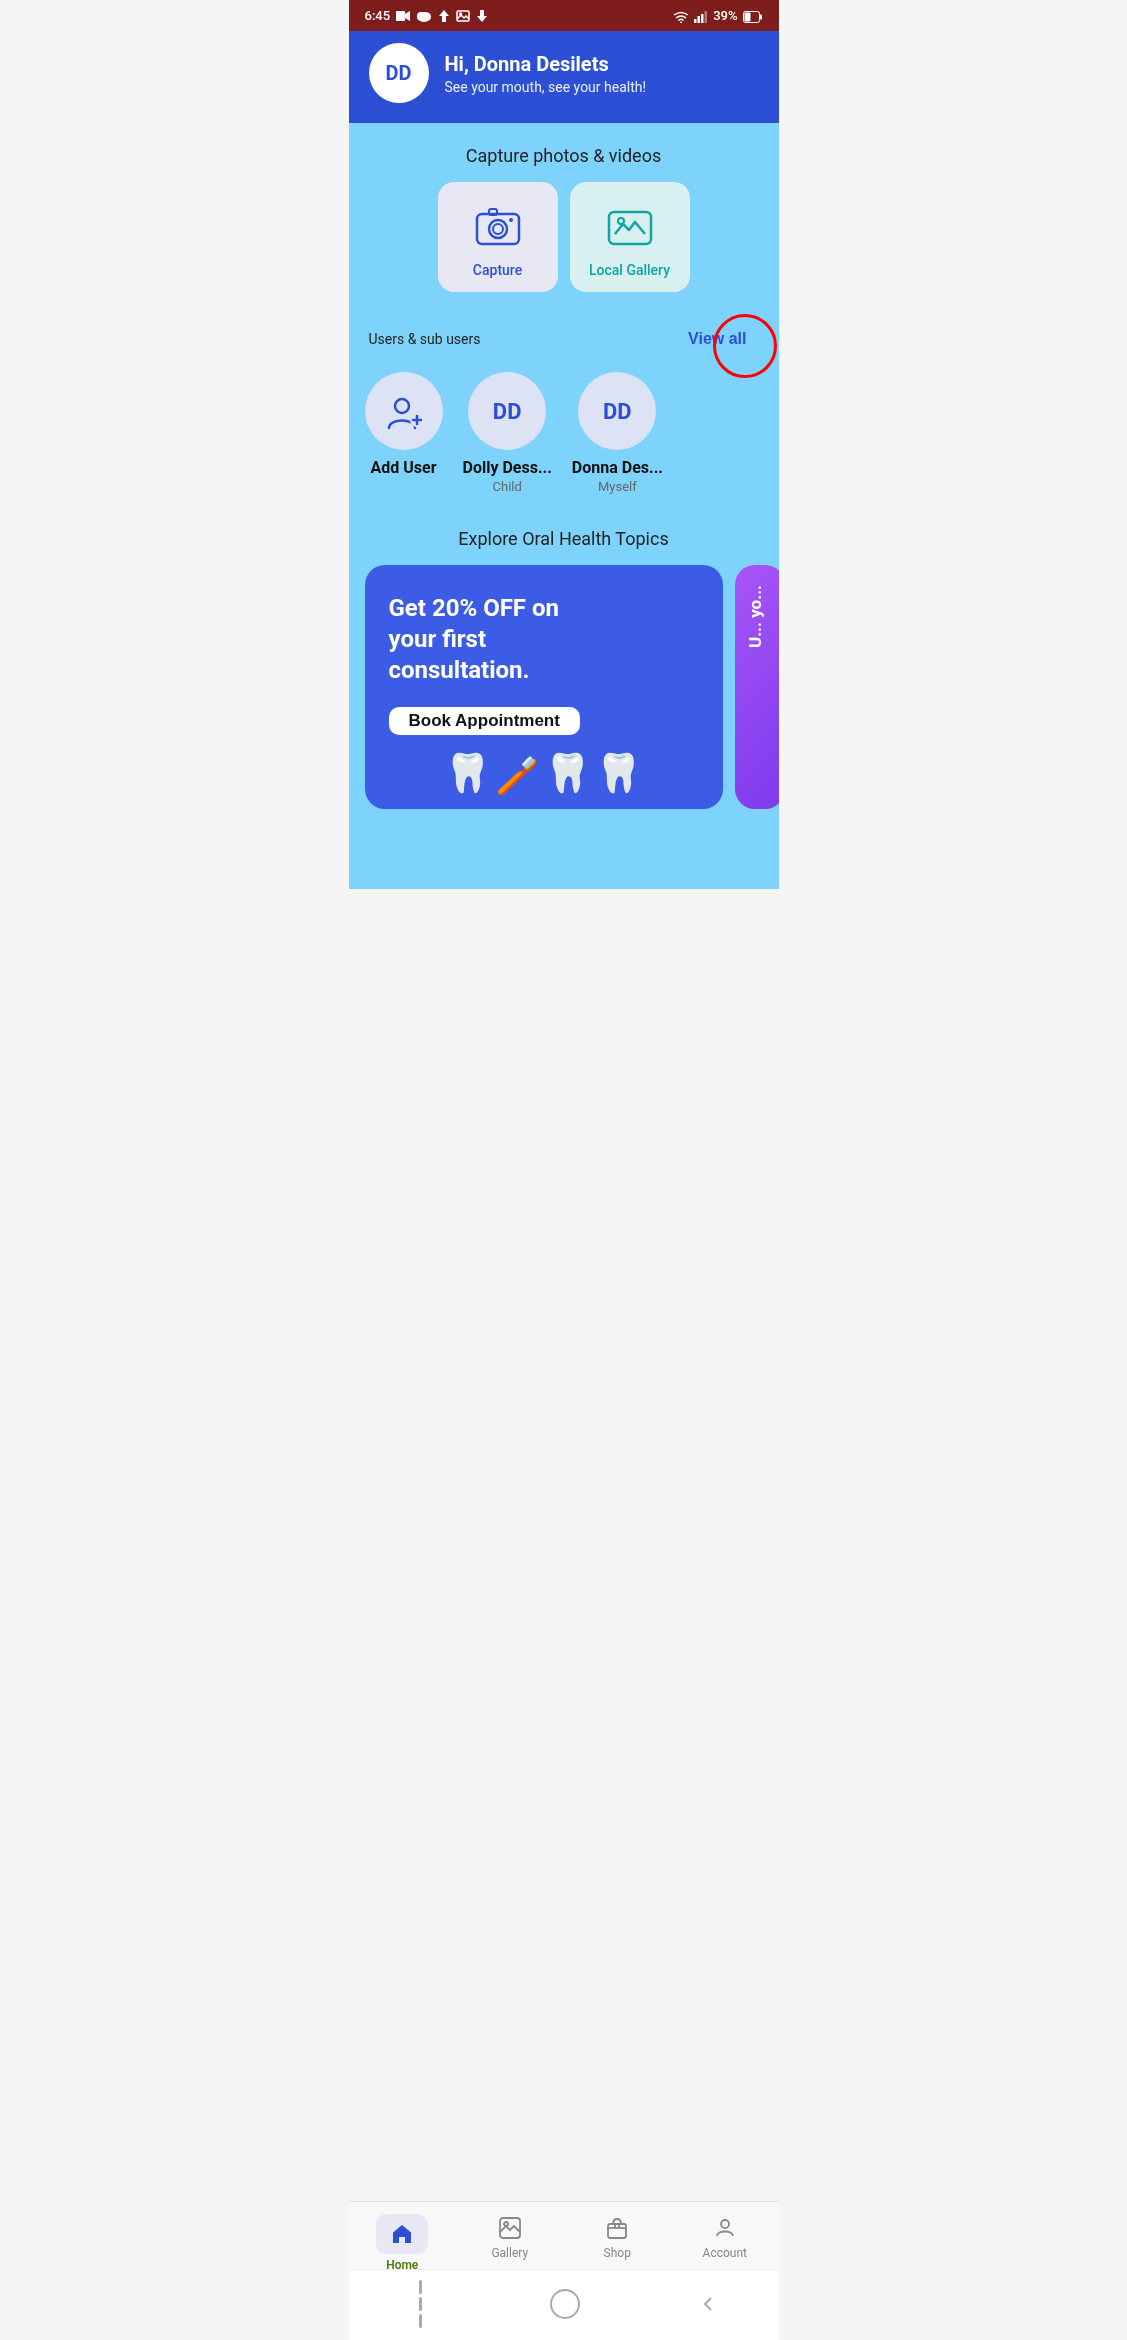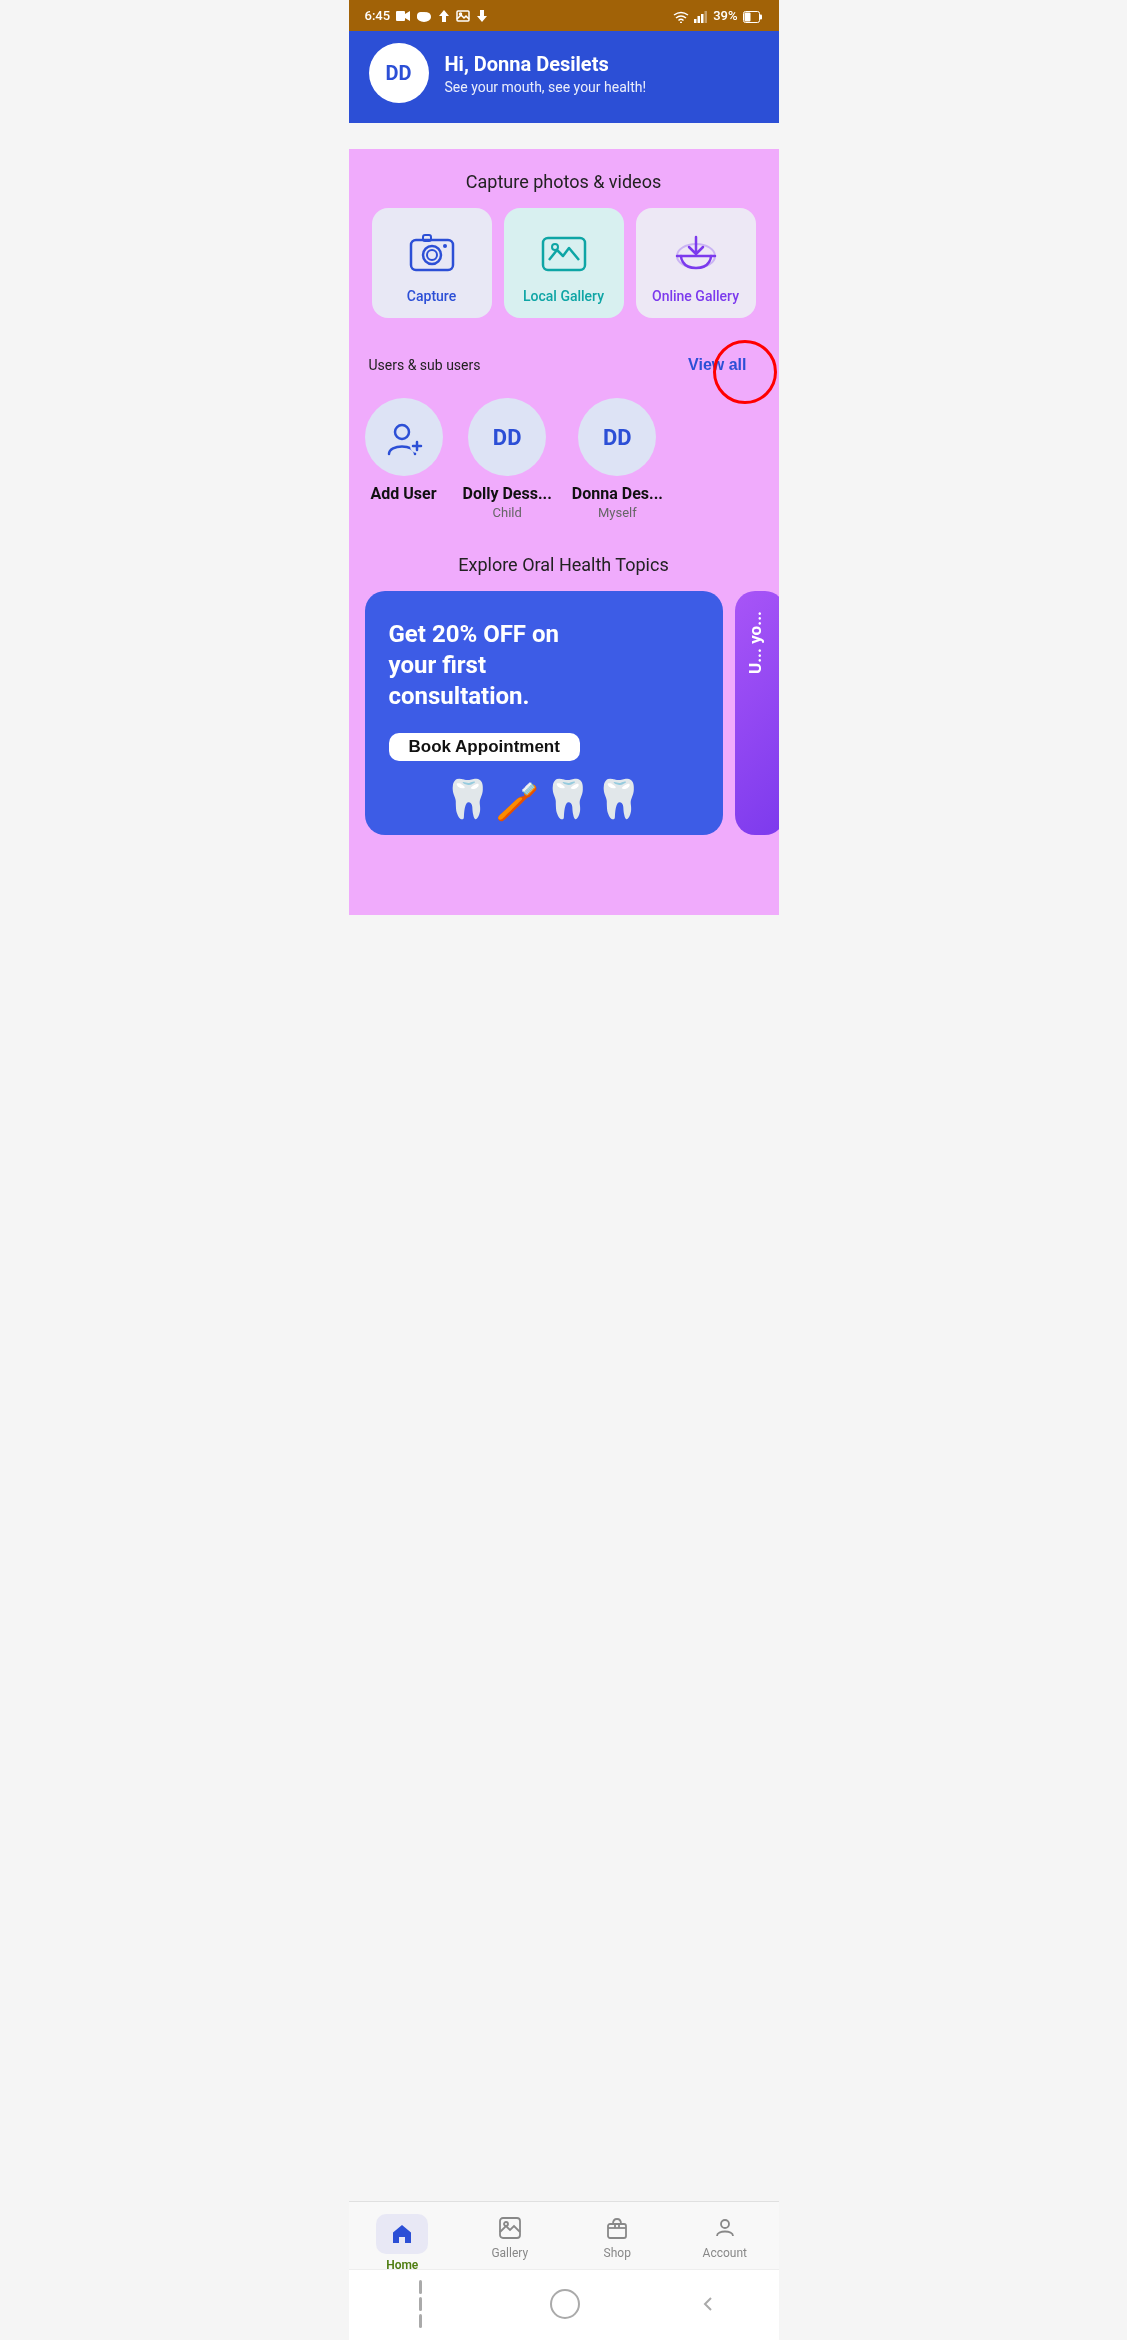--- a/index.html
+++ b/index.html
@@ -8,21 +8,21 @@
       font-family: -apple-system, BlinkMacSystemFont, 'Segoe UI', Roboto, sans-serif;
       background: #f5f5f5;
       max-width: 430px;
       margin: 0 auto;
       position: relative;
       overflow-x: hidden;
     }
 
     
     .status-bar {
-      background: #a16207;
+      background: #7f1d1d;
       color: white;
       display: flex;
       justify-content: space-between;
       align-items: center;
       padding: 8px 16px;
       font-size: 13px;
       font-weight: 500;
     }
     .status-left { display: flex; align-items: center; gap: 6px; }
     .status-right { display: flex; align-items: flex-end; gap: 5px; }
@@ -54,23 +54,22 @@
       font-weight: 700;
       margin-bottom: 3px;
     }
     .header-text p {
       font-size: 14px;
       opacity: 0.9;
     }
 
     
     .main-content {
-      background: #f0abfc;
+      background: #7dd3fc;
       padding: 0 0 80px 0;
-      margin-top: 26px;
     }
 
     
     .section-title {
       text-align: center;
       font-size: 18px;
       font-weight: 400;
       color: #222;
       padding: 22px 20px 16px;
     }
@@ -391,31 +390,20 @@
         <div class="icon-wrap">
           <svg width="46" height="40" viewBox="0 0 46 40" fill="none">
             <rect x="2" y="6" width="42" height="32" rx="5" stroke="#0ea5a5" stroke-width="2.5"></rect>
             <path d="M8 28 L16 18 L22 24 L28 16 L38 28" stroke="#0ea5a5" stroke-width="2.5" stroke-linejoin="round"></path>
             <circle cx="14" cy="15" r="3" stroke="#0ea5a5" stroke-width="2"></circle>
           </svg>
         </div>
         <span class="card-label" style="color:#0ea5a5;">Local Gallery</span>
       </div>
 
-      <div class="capture-card" style="background:#ede8f5;">
-        <div class="icon-wrap">
-          <svg width="46" height="40" viewBox="0 0 46 40" fill="none">
-            <path d="M23 5 L23 22 M23 22 L16 15 M23 22 L30 15" stroke="#7c3aed" stroke-width="2.5" stroke-linecap="round" stroke-linejoin="round"></path>
-            <path d="M8 24 C8 24 8 36 23 36 C38 36 38 24 38 24" stroke="#7c3aed" stroke-width="2.5" stroke-linecap="round"></path>
-            <path d="M4 24 L42 24" stroke="#7c3aed" stroke-width="2.5" stroke-linecap="round"></path>
-            <ellipse cx="23" cy="24" rx="19" ry="12" stroke="#7c3aed" stroke-width="2" opacity="0.3"></ellipse>
-          </svg>
-        </div>
-        <span class="card-label" style="color:#7c3aed;">Online Gallery</span>
-      </div>
 
     </div>
   </div>
 
   <div>
     <div class="users-header">
       <span class="users-title">Users &amp; sub users</span>
       <div class="view-all-circle">
         <button class="view-all-btn">View all</button>
       </div>

